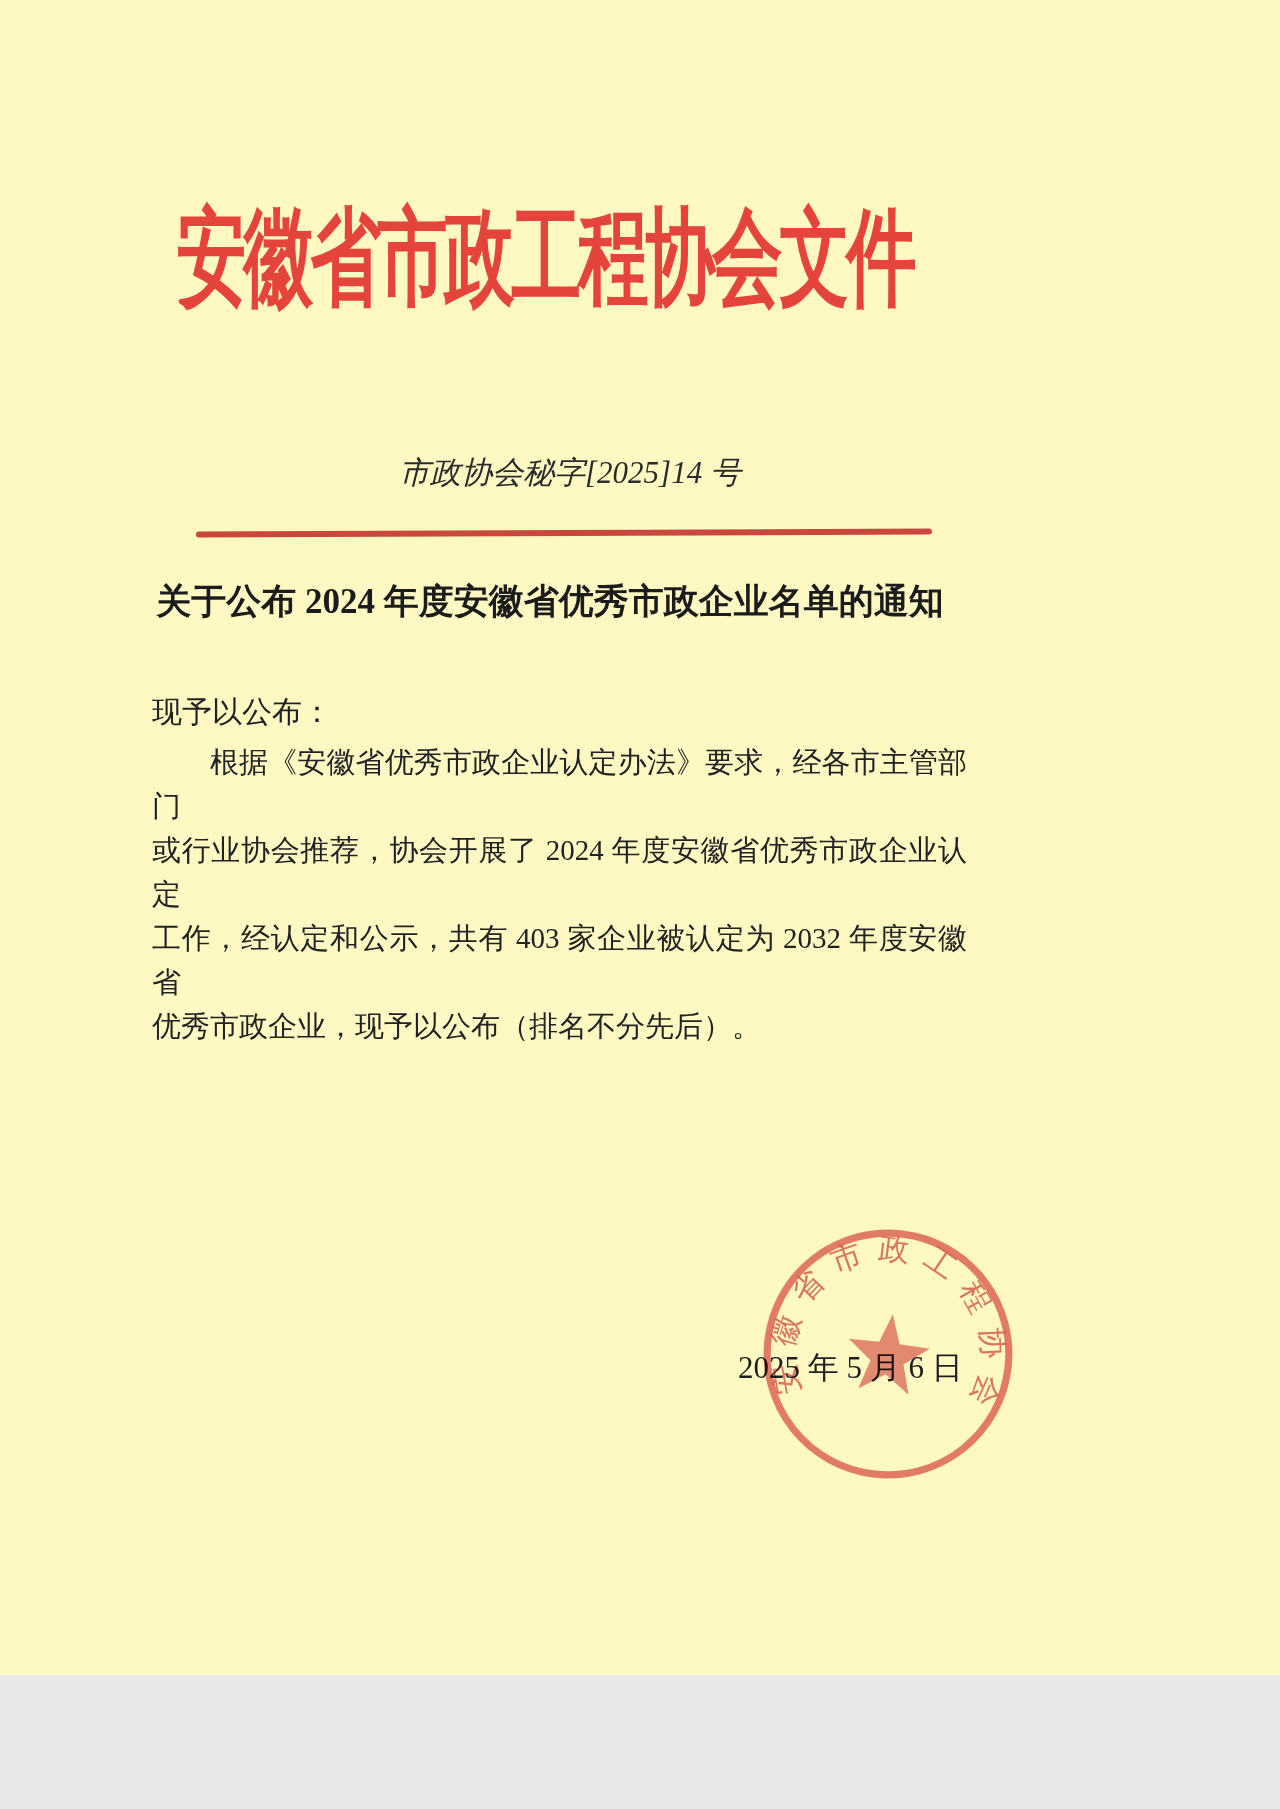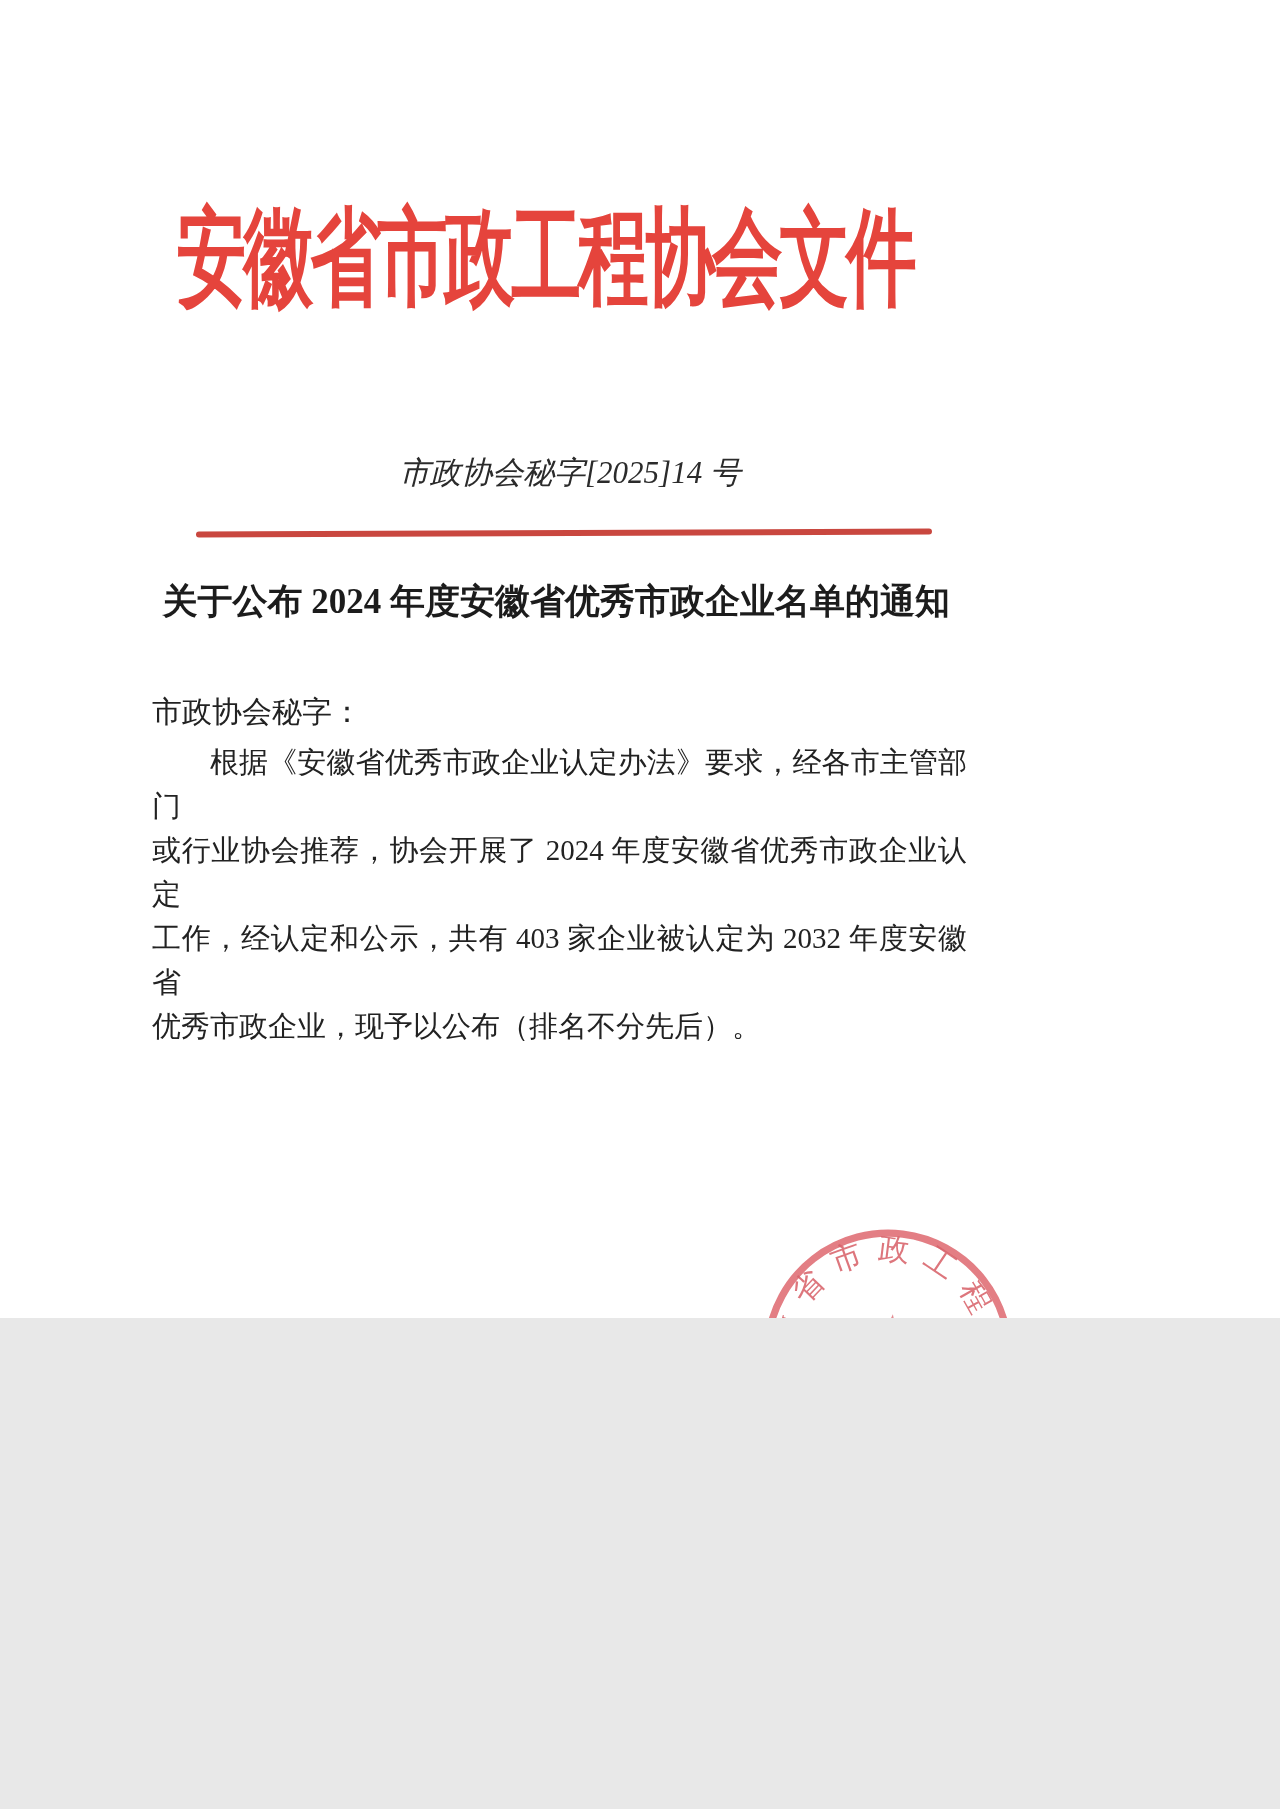--- a/index.html
+++ b/index.html
@@ -3,23 +3,23 @@
 <meta charset="utf-8">
 <style>
   html, body {
     margin: 0;
     padding: 0;
     background: #e8e8e8;
   }
   .page {
     position: relative;
     width: 1280px;
-    height: 1318px;
+    height: 1675px;
     margin: 0 auto;
-    background: #ffffff;
+    background: #fef9c3;
     overflow: hidden;
     font-family: "Liberation Serif", serif;
     color: #242424;
   }
   
   .org-title {
     position: absolute;
     top: 212px;
     left: 150px;
     width: 790px;
@@ -53,21 +53,21 @@
     background: #c9473f;
     border-radius: 3px;
     transform: rotate(-0.25deg);
   }
   .notice-title {
     position: absolute;
     top: 578px;
     left: 150px;
     width: 800px;
     margin: 0;
-    text-align: right;
+    text-align: center;
     font-size: 35px;
     font-weight: bold;
     color: #1c1c1c;
     white-space: nowrap;
   }
   .salutation {
     position: absolute;
     top: 692px;
     left: 152px;
     font-size: 30px;
@@ -145,21 +145,21 @@
 <div class="page">
 
   <div class="org-title">安徽省市政工程协会文件</div>
 
   <div class="doc-number">市政协会秘字[2025]14 号</div>
 
   <div class="red-divider"></div>
 
   <h1 class="notice-title">关于公布 2024 年度安徽省优秀市政企业名单的通知</h1>
 
-  <div class="salutation">市政协会秘字：</div>
+  <div class="salutation">现予以公布：</div>
 
   <div class="body-text">
     <div class="body-line indent justify">根据《安徽省优秀市政企业认定办法》要求，经各市主管部门</div>
     <div class="body-line justify">或行业协会推荐，协会开展了 2024 年度安徽省优秀市政企业认定</div>
     <div class="body-line justify">工作，经认定和公示，共有 403 家企业被认定为 2032 年度安徽省</div>
     <div class="body-line">优秀市政企业，现予以公布（排名不分先后）。</div>
   </div>
 
 
   <div class="date-line">2025 年 5 月 6 日</div>

